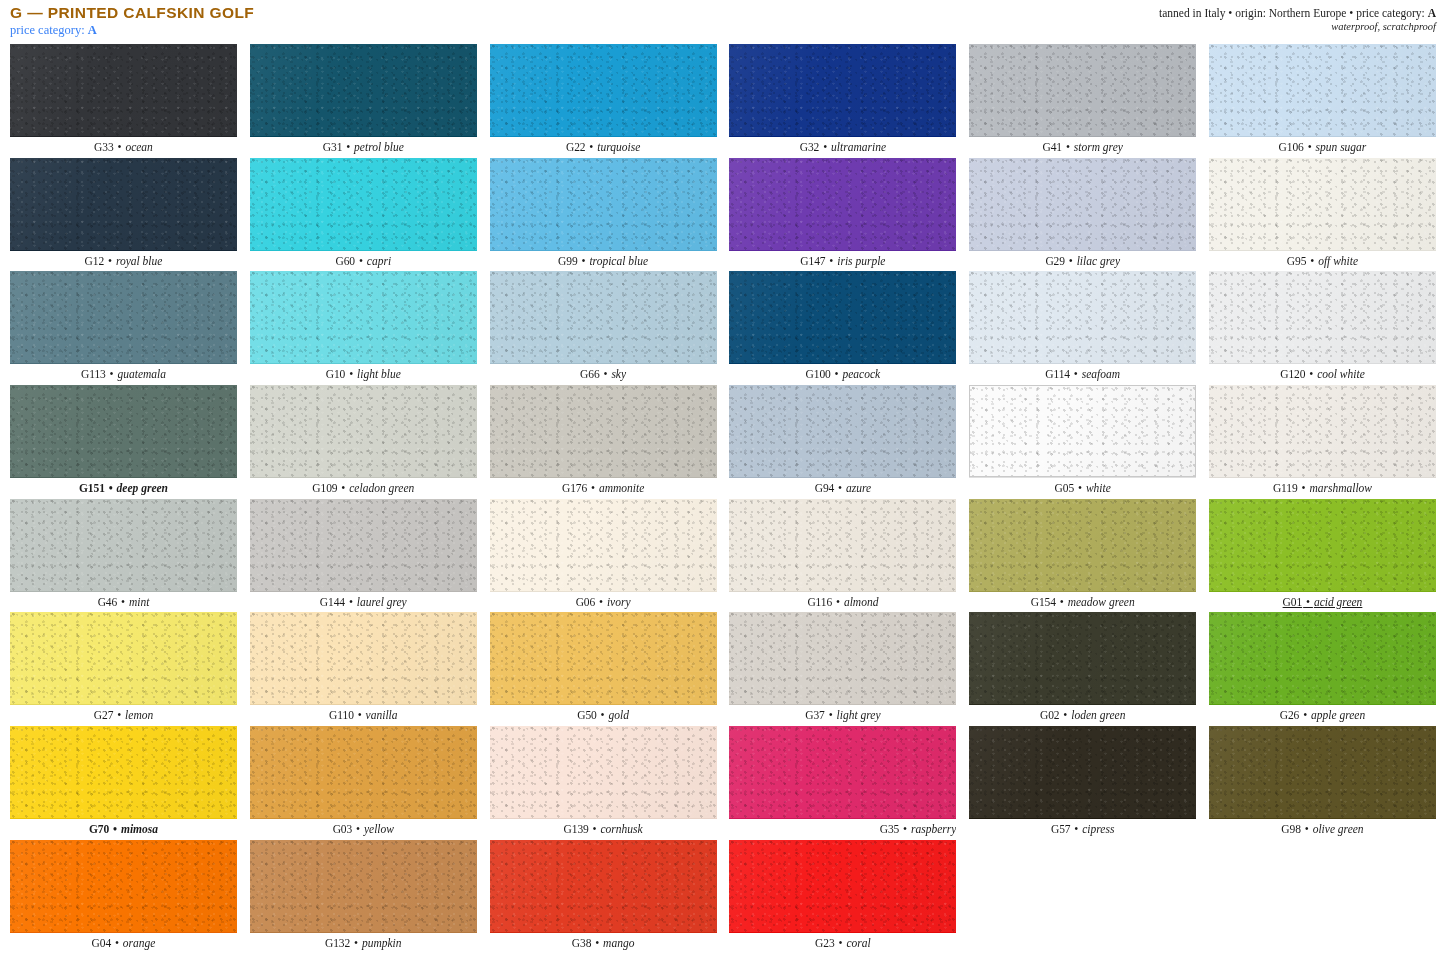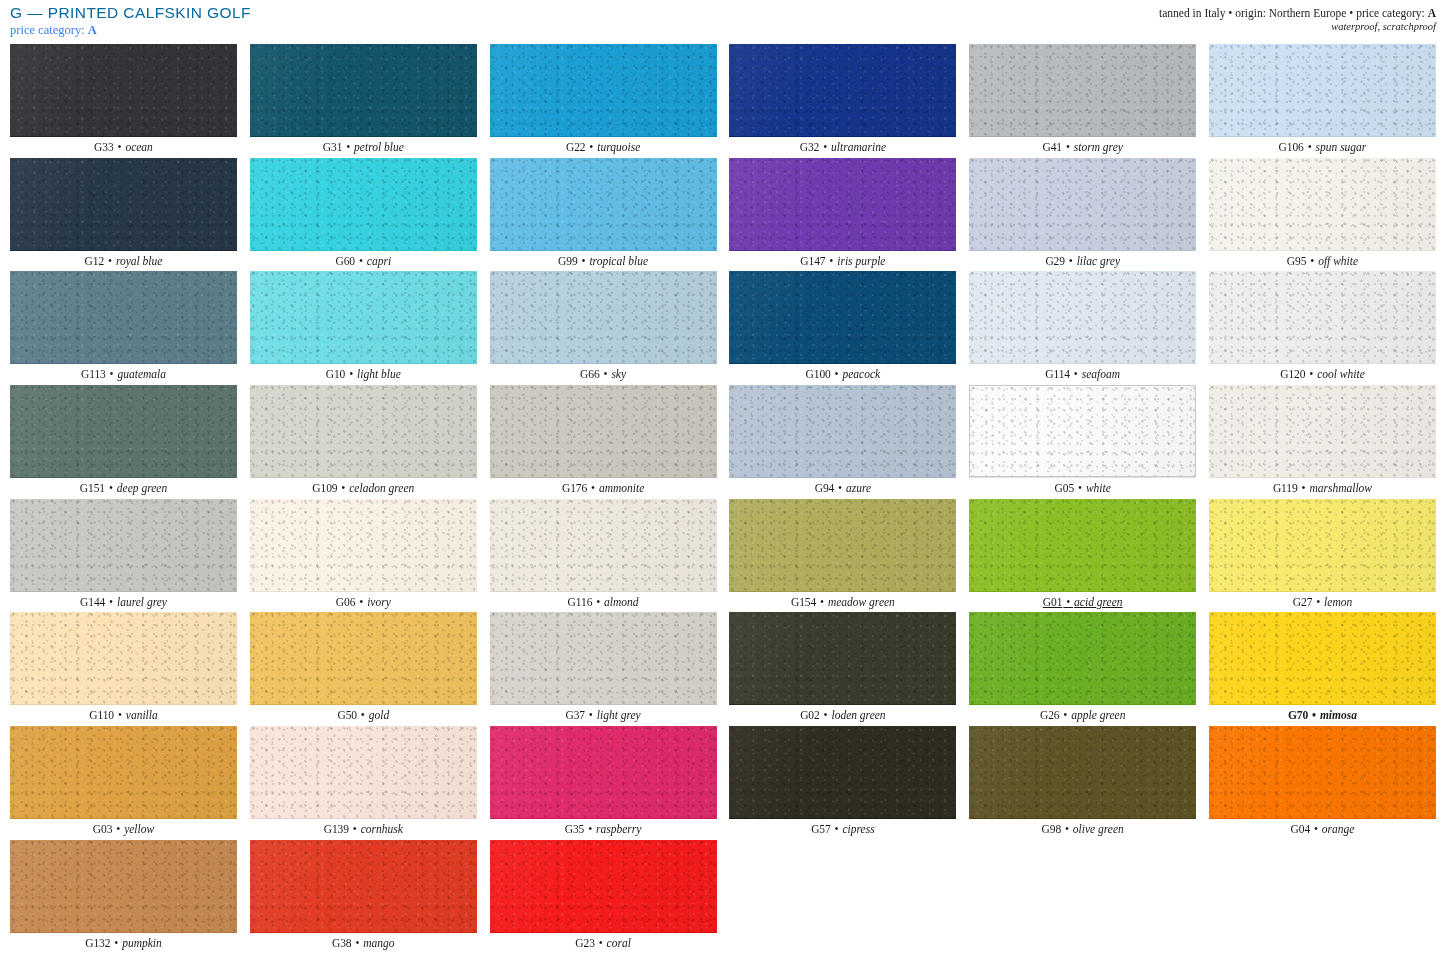--- a/index.html
+++ b/index.html
@@ -26,23 +26,23 @@
     box-sizing: border-box;
   }
   .hdr-left {
     position: absolute;
     left: 10px;
     top: 4px;
   }
   .hdr-title {
     font-family: "Liberation Sans", sans-serif;
     font-size: 15.5px;
-    font-weight: 400;
+    font-weight: 700;
     letter-spacing: 0.4px;
-    color: #0369a1;
+    color: #a16207;
     line-height: 18px;
     white-space: nowrap;
   }
   .hdr-price {
     font-family: "Liberation Serif", serif;
     font-size: 12.5px;
     line-height: 15px;
     color: #3b82f6;
     margin-top: 1px;
     white-space: nowrap;
@@ -287,21 +287,21 @@
         <div class="grain"></div>
         <div class="sheen"></div>
       </div>
       <div class="swatch-label" style="border-top: 1px solid rgb(218, 219, 220);"><span class="code">G120</span><span class="sep"> • </span><span class="name">cool white</span></div>
     </div>
     <div class="swatch-cell">
       <div class="swatch-chip" style="background: rgb(94, 117, 109);">
         <div class="grain"></div>
         <div class="sheen"></div>
       </div>
-      <div class="swatch-label" style="border-top: 1px solid rgb(76, 99, 91);"><span class="code">G151</span><span class="sep"> • </span><span class="name">deep green</span></div>
+      <div class="swatch-label" style="border-top: 1px solid rgb(76, 99, 91); font-weight: bold;"><span class="code">G151</span><span class="sep"> • </span><span class="name">deep green</span></div>
     </div>
     <div class="swatch-cell">
       <div class="swatch-chip" style="background: rgb(212, 214, 205);">
         <div class="grain"></div>
         <div class="sheen"></div>
       </div>
       <div class="swatch-label" style="border-top: 1px solid rgb(194, 196, 187);"><span class="code">G109</span><span class="sep"> • </span><span class="name">celadon green</span></div>
     </div>
     <div class="swatch-cell">
       <div class="swatch-chip" style="background: rgb(203, 200, 191);">
@@ -325,20 +325,27 @@
       <div class="swatch-label" style="border-top: 1px solid rgb(223, 223, 223);"><span class="code">G05</span><span class="sep"> • </span><span class="name">white</span></div>
     </div>
     <div class="swatch-cell">
       <div class="swatch-chip" style="background: rgb(240, 236, 230);">
         <div class="grain"></div>
         <div class="sheen"></div>
       </div>
       <div class="swatch-label" style="border-top: 1px solid rgb(222, 218, 212); text-align: center;"><span class="code">G119</span><span class="sep"> • </span><span class="name">marshmallow</span></div>
     </div>
     <div class="swatch-cell">
+      <div class="swatch-chip" style="background: rgb(192, 199, 195);">
+        <div class="grain"></div>
+        <div class="sheen"></div>
+      </div>
+      <div class="swatch-label" style="border-top: 1px solid rgb(174, 181, 177);"><span class="code">G46</span><span class="sep"> • </span><span class="name">mint</span></div>
+    </div>
+    <div class="swatch-cell">
       <div class="swatch-chip" style="background: rgb(201, 199, 196);">
         <div class="grain"></div>
         <div class="sheen"></div>
       </div>
       <div class="swatch-label" style="border-top: 1px solid rgb(183, 181, 178);"><span class="code">G144</span><span class="sep"> • </span><span class="name">laurel grey</span></div>
     </div>
     <div class="swatch-cell">
       <div class="swatch-chip" style="background: rgb(250, 242, 228);">
         <div class="grain"></div>
         <div class="sheen"></div>
@@ -427,21 +434,21 @@
         <div class="grain"></div>
         <div class="sheen"></div>
       </div>
       <div class="swatch-label" style="border-top: 1px solid rgb(232, 210, 199);"><span class="code">G139</span><span class="sep"> • </span><span class="name">cornhusk</span></div>
     </div>
     <div class="swatch-cell">
       <div class="swatch-chip" style="background: rgb(224, 42, 107);">
         <div class="grain"></div>
         <div class="sheen"></div>
       </div>
-      <div class="swatch-label" style="border-top: 1px solid rgb(206, 24, 89);"><span class="code">G35</span><span class="sep"> • </span><span class="name">raspberry</span></div>
+      <div class="swatch-label" style="border-top: 1px solid rgb(206, 24, 89); text-align: right;"><span class="code">G35</span><span class="sep"> • </span><span class="name">raspberry</span></div>
     </div>
     <div class="swatch-cell">
       <div class="swatch-chip" style="background: rgb(49, 44, 33);">
         <div class="grain"></div>
         <div class="sheen"></div>
       </div>
       <div class="swatch-label" style="border-top: 1px solid rgb(31, 26, 15);"><span class="code">G57</span><span class="sep"> • </span><span class="name">cipress</span></div>
     </div>
     <div class="swatch-cell">
       <div class="swatch-chip" style="background: rgb(94, 84, 38);">

